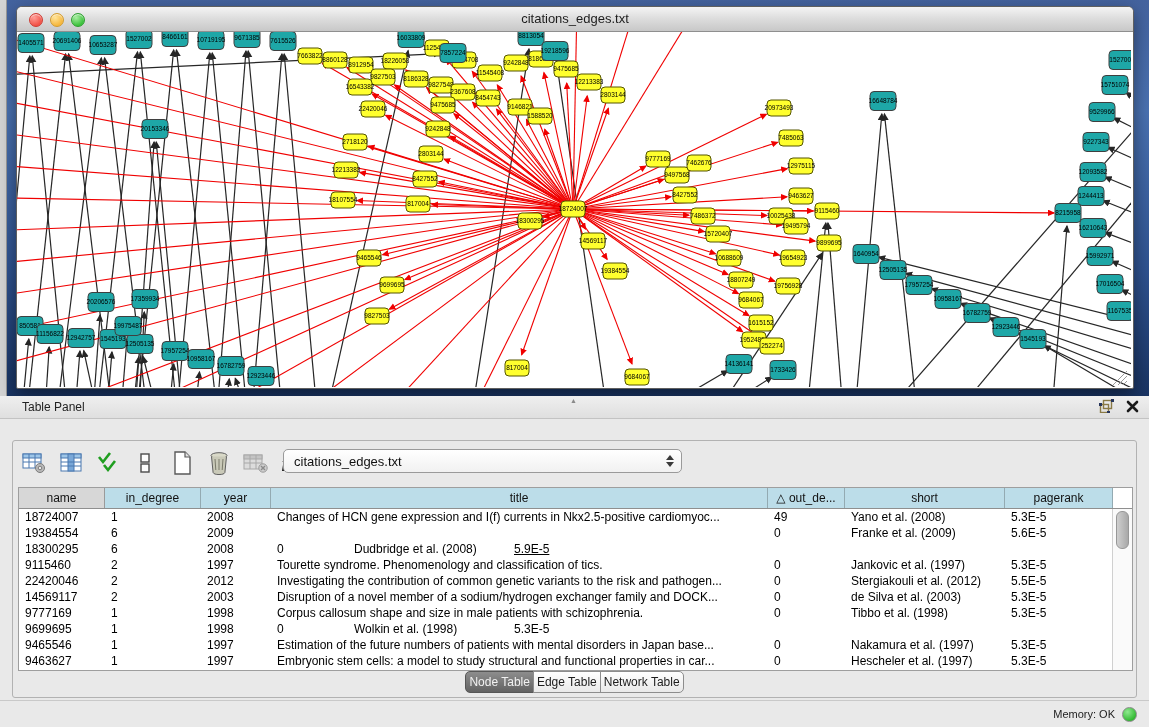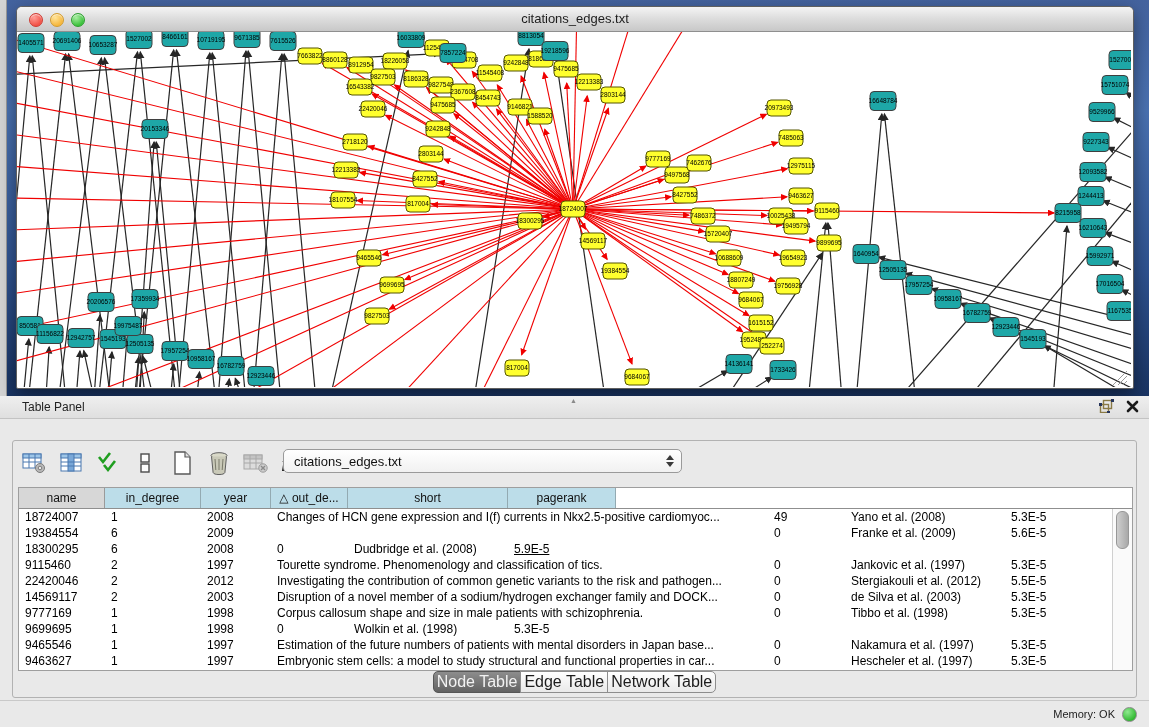--- a/index.html
+++ b/index.html
@@ -49,21 +49,21 @@
     background:#bcdde9;border-right:1px solid #93aab2;overflow:hidden;white-space:nowrap;}
   .th.first{background:#d7d7d7;border-right:1px solid #9a9a9a;}
   .tbody{position:absolute;left:0;top:21px;right:19px;bottom:0;}
   .tr{display:flex;height:16px;background:#fff;}
   .td{box-sizing:border-box;font-size:12px;color:#000;line-height:16px;padding-left:6px;
     overflow:hidden;white-space:nowrap;}
   .vscroll{position:absolute;right:0;top:21px;bottom:0;width:19px;background:#fafafa;border-left:1px solid #d0d0d0;}
   .vthumb{position:absolute;left:3px;top:2px;width:11px;height:36px;border-radius:6px;
     background:linear-gradient(90deg,#cfcfcf,#a8a8a8);border:1px solid #979797;}
   .tabs{position:absolute;left:0;right:0;top:230px;display:flex;justify-content:center;}
-  .tab{height:20px;line-height:20px;padding:0 3px;font-size:16px;color:#1c1c1c;
+  .tab{height:20px;line-height:20px;padding:0 3px;font-size:12px;color:#1c1c1c;
     background:linear-gradient(180deg,#ffffff,#e9e9e9);border:1px solid #8d8d8d;margin-left:-1px;cursor:default;}
   .tab.first{border-radius:5px 0 0 5px;margin-left:0;}
   .tab.last{border-radius:0 5px 5px 0;}
   .tab.selected{background:linear-gradient(180deg,#8d8d8d,#626262);color:#f2f2f2;border-color:#565656;}
   .status-bar{position:absolute;left:0;top:700px;width:1149px;height:27px;background:#e9e9e9;
     border-top:1px solid #c9c9c9;}
   .memory{position:absolute;right:34px;top:7px;font-size:11px;color:#222;}
   .mem-dot{position:absolute;right:12px;top:6px;width:13px;height:13px;border-radius:50%;
     background:radial-gradient(circle at 35% 30%,#8fe98f,#2eb82e 75%);border:1px solid #8a8a8a;}
 </style>
@@ -761,20 +761,21 @@
         <span class="tri-up"></span>
           <span class="tri-down"></span>
       </span>
     </div>
 
     <div class="table-wrap">
       <div class="thead" id="thead">
           <div class="th first" style="width: 86px;">name</div>
           <div class="th" style="width: 96px;">in_degree</div>
           <div class="th" style="width: 70px;">year</div>
+          <div class="th" style="width: 497px;">title</div>
           <div class="th" style="width: 77px;">△ out_de...</div>
           <div class="th" style="width: 160px;">short</div>
           <div class="th" style="width: 108px;">pagerank</div>
         </div>
       <div class="tbody" id="tbody">
           <div class="tr">
             <div class="td" style="width: 86px;">18724007</div>
             <div class="td" style="width: 96px;">1</div>
             <div class="td" style="width: 70px;">2008</div>
             <div class="td" style="width: 497px;">Changes of HCN gene expression and I(f) currents in Nkx2.5-positive cardiomyoc...</div>

